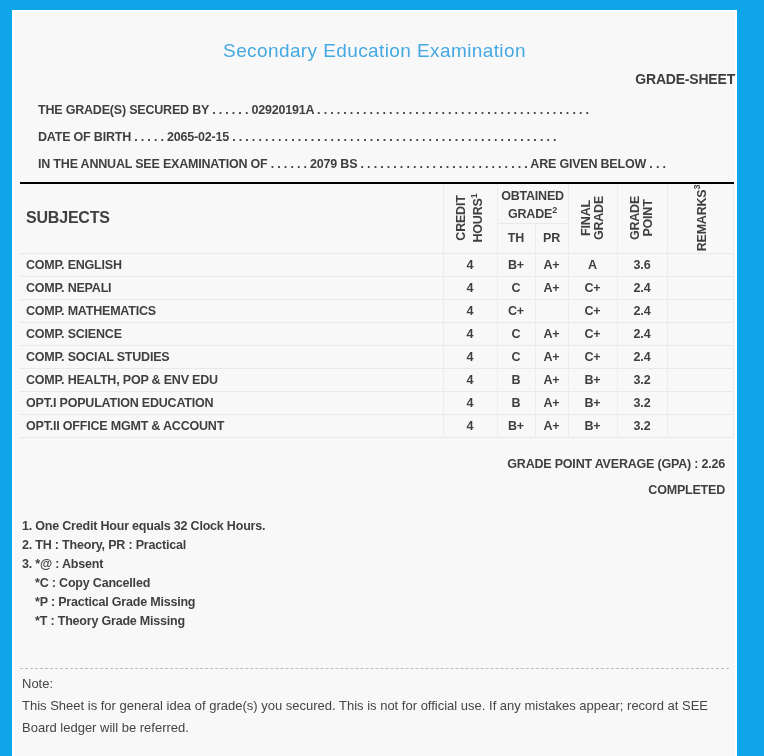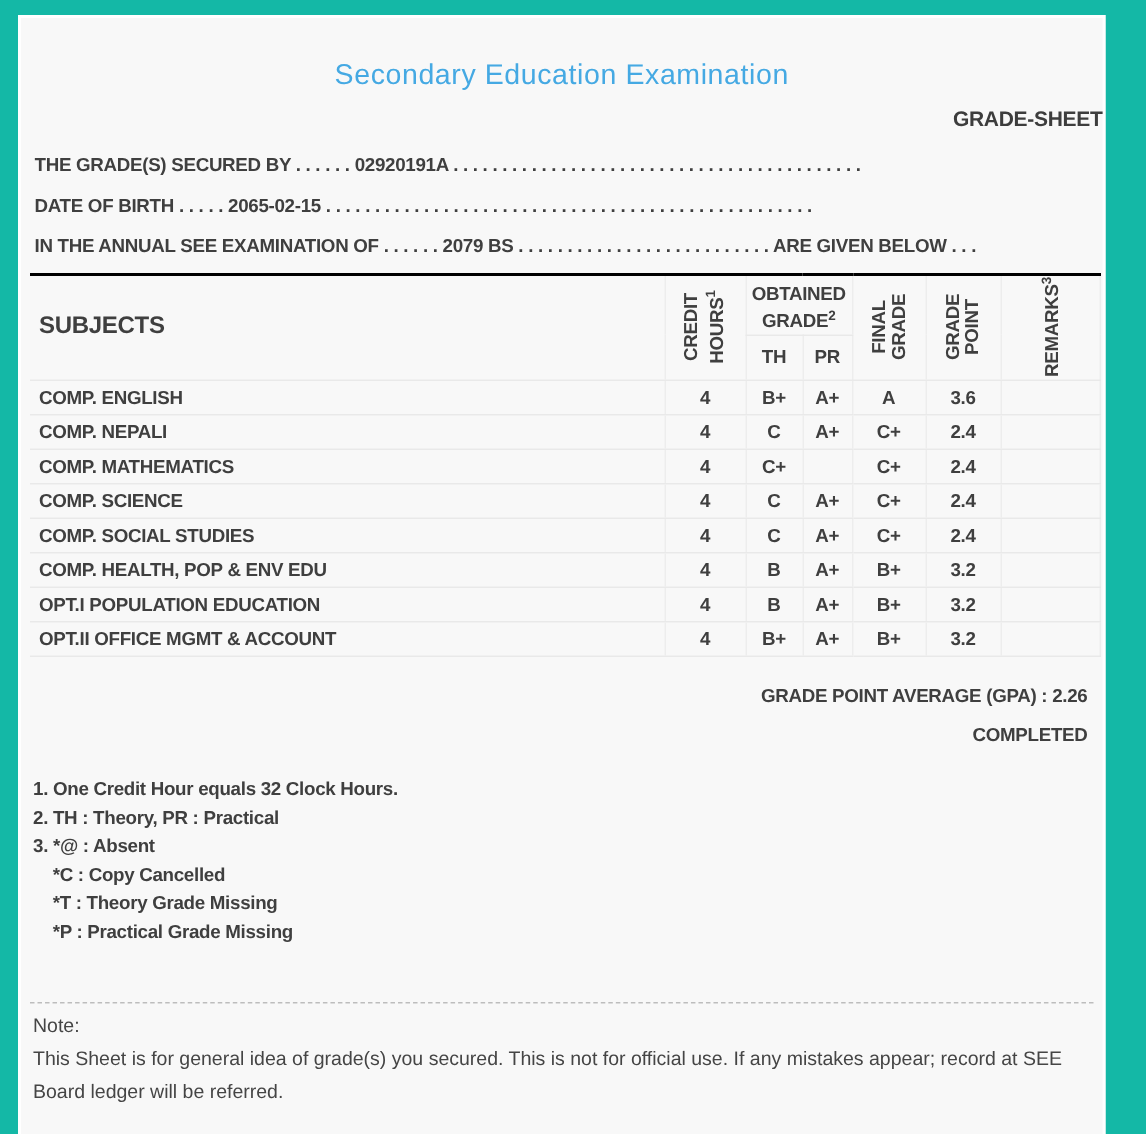--- a/index.html
+++ b/index.html
@@ -1,31 +1,31 @@
 <!DOCTYPE html>
 <html><head>
 <meta charset="utf-8">
 <style>
   * { margin:0; padding:0; box-sizing:border-box; }
   body { font-family:"Liberation Sans","DejaVu Sans",sans-serif; }
-  .page { position:relative; width:764px; height:756px; background:#14b8a6; overflow:hidden; }
+  .page { position:relative; width:764px; height:756px; background:#0ea5e9; overflow:hidden; }
   .sheet {
     position:absolute; left:12px; top:10px; width:725px; height:760px;
     background:#f8f8f8; border:2px solid #ffffff; color:#3f3f3f;
   }
   .title {
     margin-top:28px; text-align:center; color:#45a9e3;
     font-size:19px; letter-spacing:0.4px; font-weight:normal;
   }
   .subtitle {
     margin-top:9px; text-align:right; font-size:14px; font-weight:bold;
     letter-spacing:-0.2px; color:#3d3d3d;
   }
   .info { margin:10px 0 0 9px; font-weight:bold; font-size:12.5px; letter-spacing:-0.2px; }
-  .info-line { line-height:27px; white-space:pre; overflow:hidden; width:712px; }
+  .info-line { line-height:27px; white-space:pre; overflow:hidden; width:712px;margin-left:15px; }
   table.grades {
     margin:4px 0 0 6px; border-collapse:collapse; table-layout:fixed; width:713px;
     font-size:12.5px; letter-spacing:-0.2px; color:#3f3f3f;
   }
   table.grades th, table.grades td { border-bottom:1px solid #e9e9e9; font-weight:bold; }
   thead tr.r1 th { border-top:2px solid #000000; }
   th.subjects { text-align:left; padding-left:6px; font-size:16px; }
   .bl { border-left:1px solid #ededed; }
   .br { border-right:1px solid #ededed; }
   th.vert { position:relative; height:70px; }
@@ -178,22 +178,22 @@
       <div>GRADE POINT AVERAGE (GPA) : 2.26</div>
       <div>COMPLETED</div>
     </div>
 
     <div class="footnotes">
 
     <div class="fn-item">1. One Credit Hour equals 32 Clock Hours.</div>
         <div class="fn-item">2. TH : Theory, PR : Practical</div>
         <div class="fn-item">3. *@ : Absent</div>
         <div class="fn-item">    *C : Copy Cancelled</div>
+        <div class="fn-item">    *P : Practical Grade Missing</div>
         <div class="fn-item">    *T : Theory Grade Missing</div>
-        <div class="fn-item">    *P : Practical Grade Missing</div>
       </div>
 
     <div class="divider"></div>
 
     <div class="note">
       <div class="note-heading">Note:</div>
       <div class="note-body">This Sheet is for general idea of grade(s) you secured. This is not for official use. If any mistakes appear; record at SEE Board ledger will be referred.</div>
     </div>
 
   </div>

